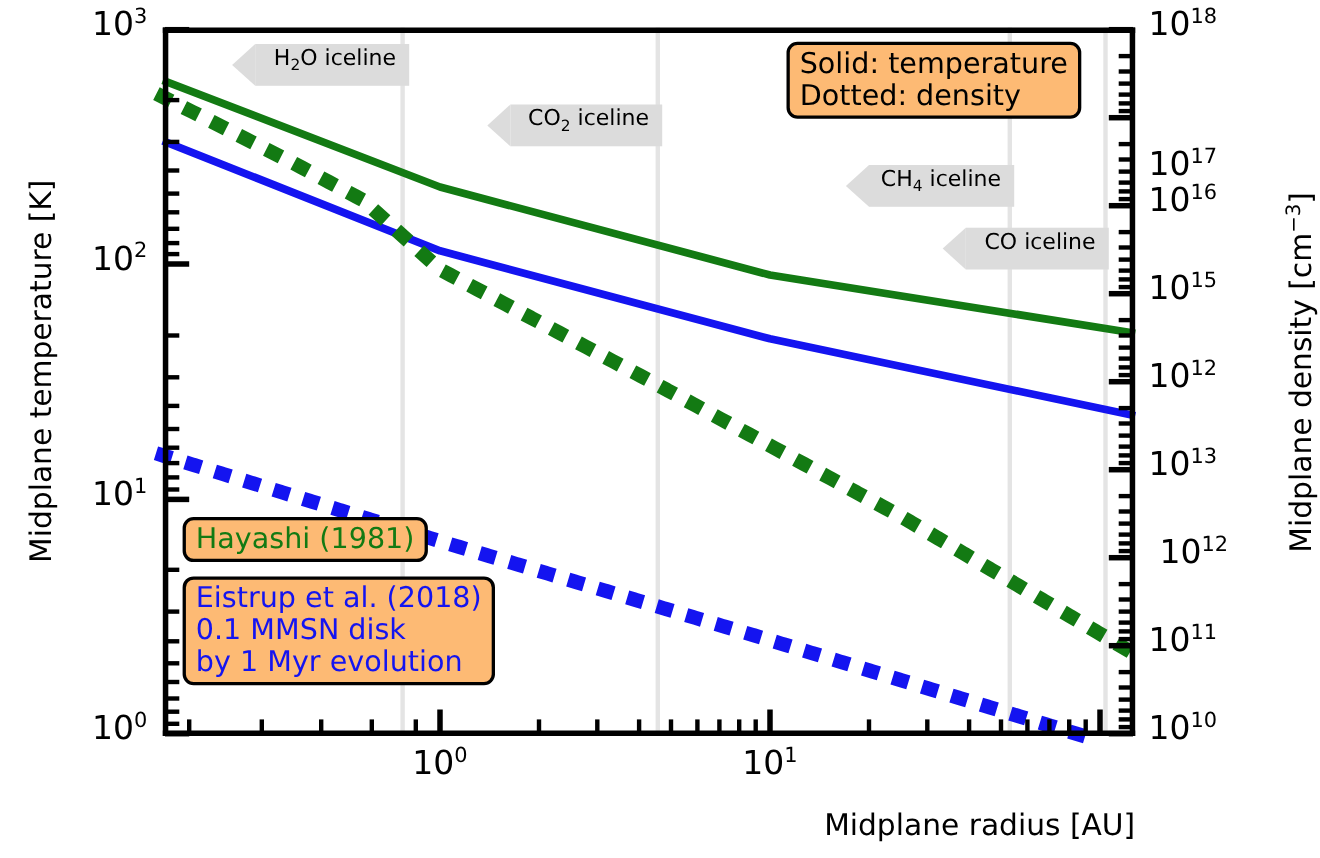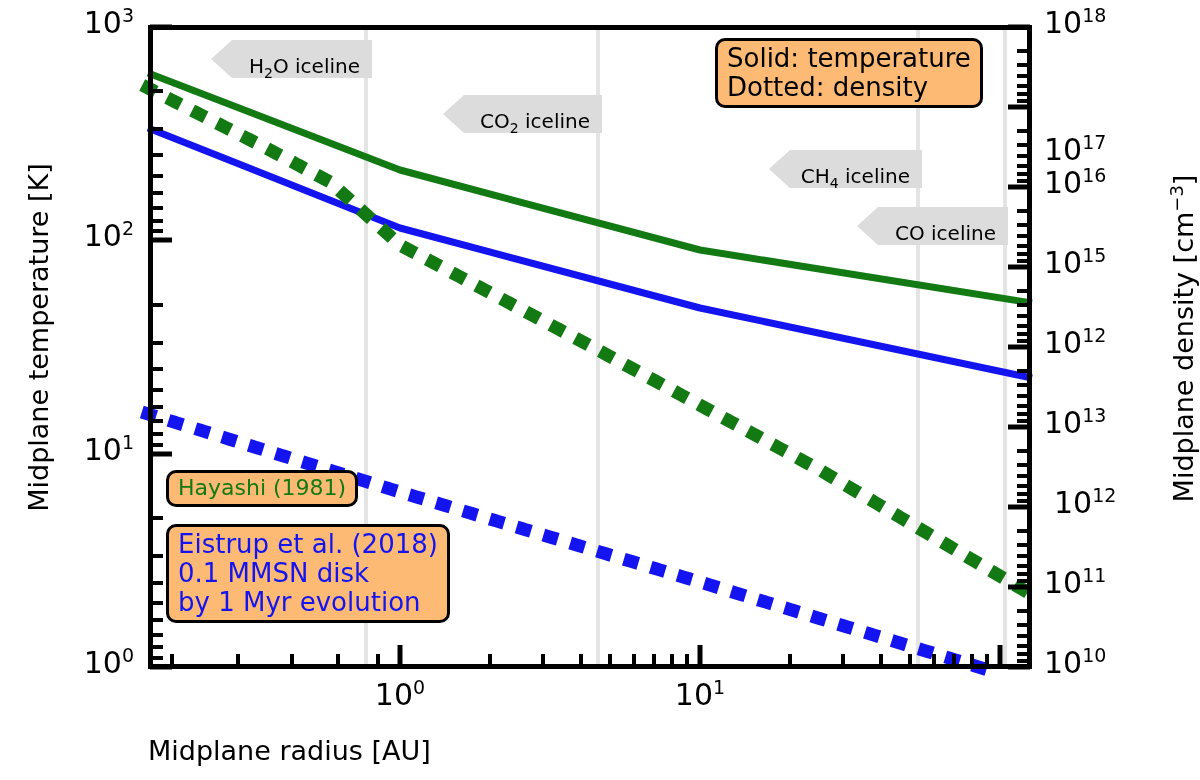--- a/index.html
+++ b/index.html
@@ -6,37 +6,37 @@
   body{width:1200px;height:780px;background:#ffffff;
        font-family:"DejaVu Sans","Liberation Sans",sans-serif;overflow:hidden;}
   #fig{position:relative;width:1200px;height:780px;}
   #plotsvg{position:absolute;left:0;top:0;width:1200px;height:780px;}
 
   .axlabel{position:absolute;font-size:27px;color:#000;white-space:nowrap;}
   #ylabel-left{left:-172px;top:322px;width:420px;text-align:center;
                transform:rotate(-90deg);transform-origin:center center;}
   #ylabel-right{left:972px;top:322px;width:420px;text-align:center;
                 transform:rotate(-90deg);transform-origin:center center;}
-  #xlabel{left:148px;top:735px;width:884px;text-align:left;}
+  #xlabel{left:148px;top:735px;width:884px;text-align:right;}
 
   .tick-text{position:absolute;font-size:30px;color:#000;white-space:nowrap;
              line-height:1;}
   .ytick-l{text-align:right;width:120px;}
   .ytick-r{text-align:left;width:150px;}
   .xtick{text-align:center;width:160px;}
   .tick-text sup{font-size:19px;vertical-align:super;line-height:0;}
 
   .annbox{position:absolute;background:#fdba74;border:3px solid #000;
           border-radius:10px;padding:3px 9px;line-height:1.12;white-space:nowrap;}
   #legend-note{left:715px;top:38px;font-size:26px;color:#000;}
-  #legend-hayashi{left:166px;top:470px;font-size:22px;color:#137a13;}
+  #legend-hayashi{left:166px;top:470px;font-size:26px;color:#137a13;}
   #legend-eistrup{left:166px;top:524px;font-size:26px;color:#1414f0;}
 
   .icearrow{position:absolute;height:38px;background:#dcdcdc;
-            display:flex;align-items:flex-end;justify-content:flex-end;
+            display:flex;align-items:flex-start;justify-content:flex-end;
             padding-right:12px;box-sizing:border-box;color:#000;font-size:20px;
             white-space:nowrap;}
   .icearrow .head{position:absolute;left:-21px;top:0;width:0;height:0;
                   border-top:19px solid transparent;border-bottom:19px solid transparent;
                   border-right:21px solid #dcdcdc;}
   .icearrow sub{font-size:14px;vertical-align:sub;line-height:0;}
   #ice-h2o{left:232px;top:40px;width:140px;}
   #ice-co2{left:464px;top:95px;width:138px;}
   #ice-ch4{left:790px;top:150px;width:132px;}
   #ice-co{left:878px;top:207px;width:130px;}

